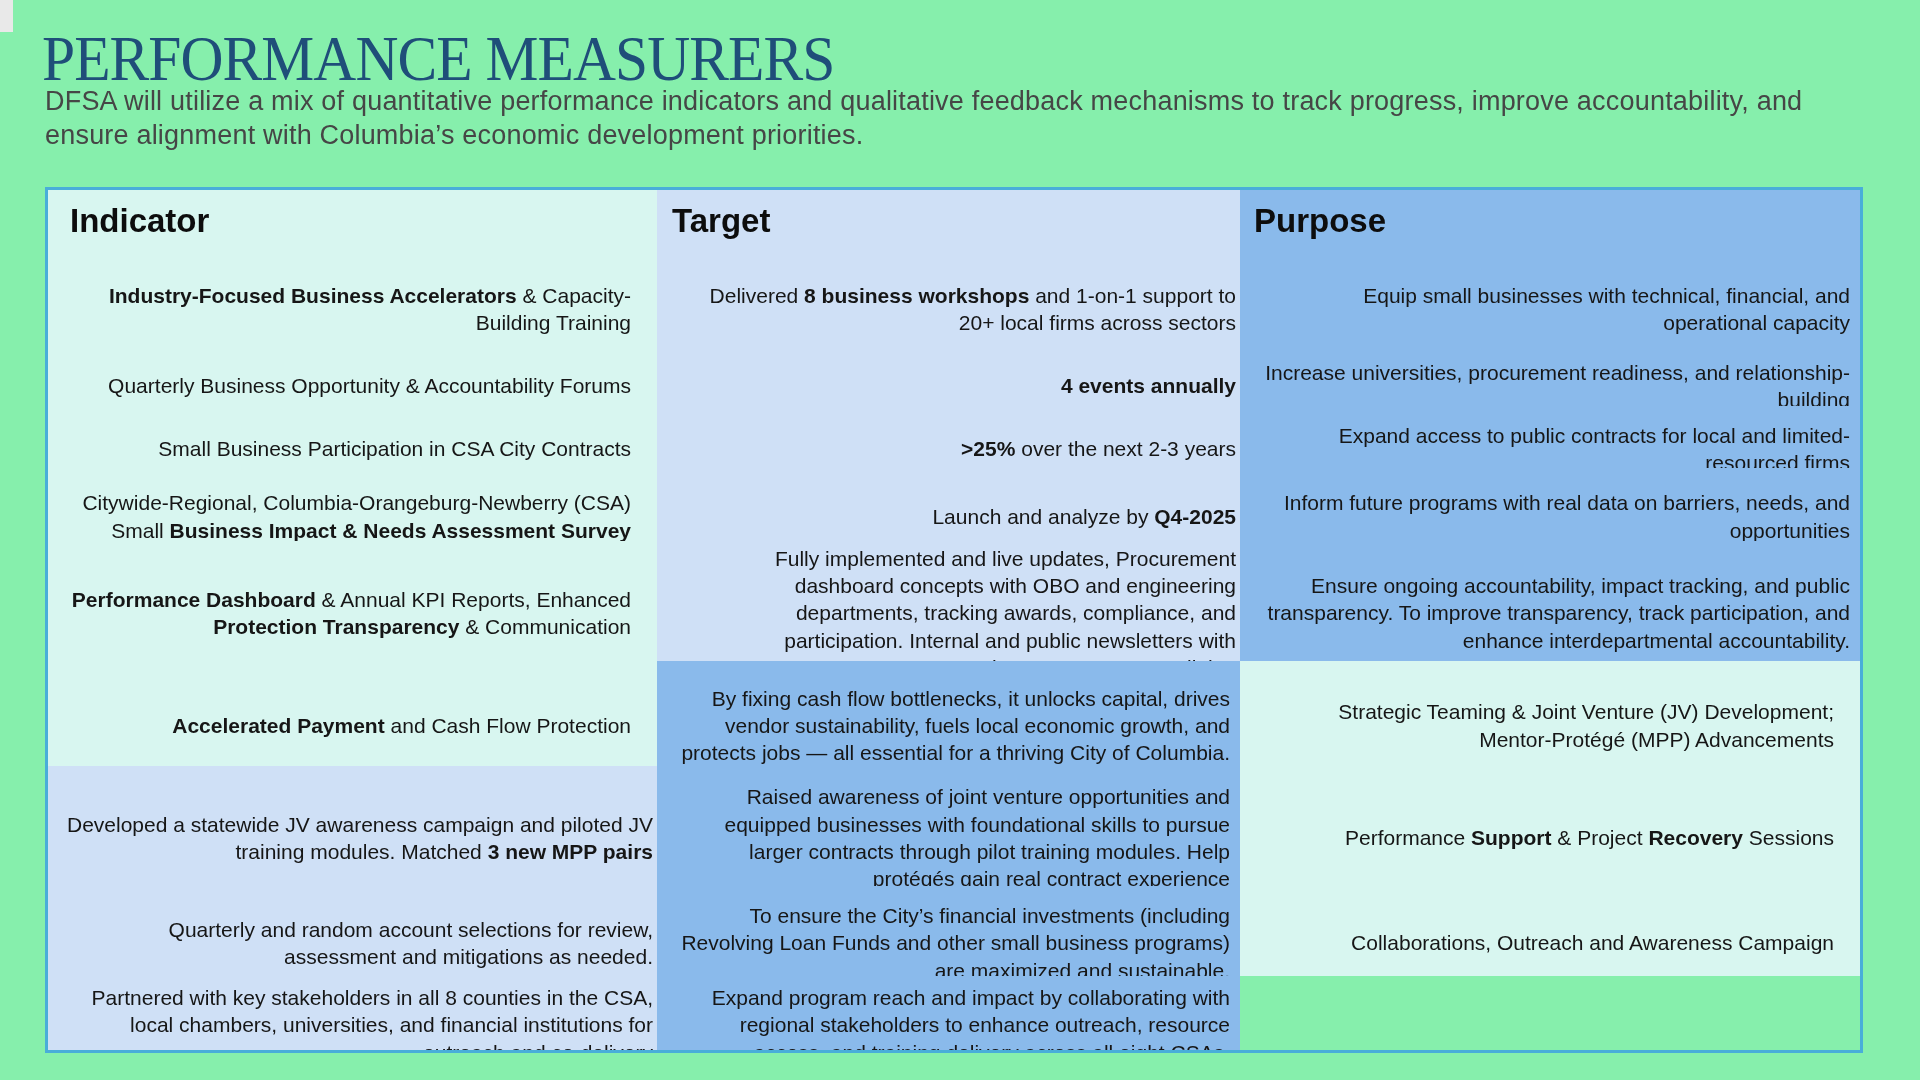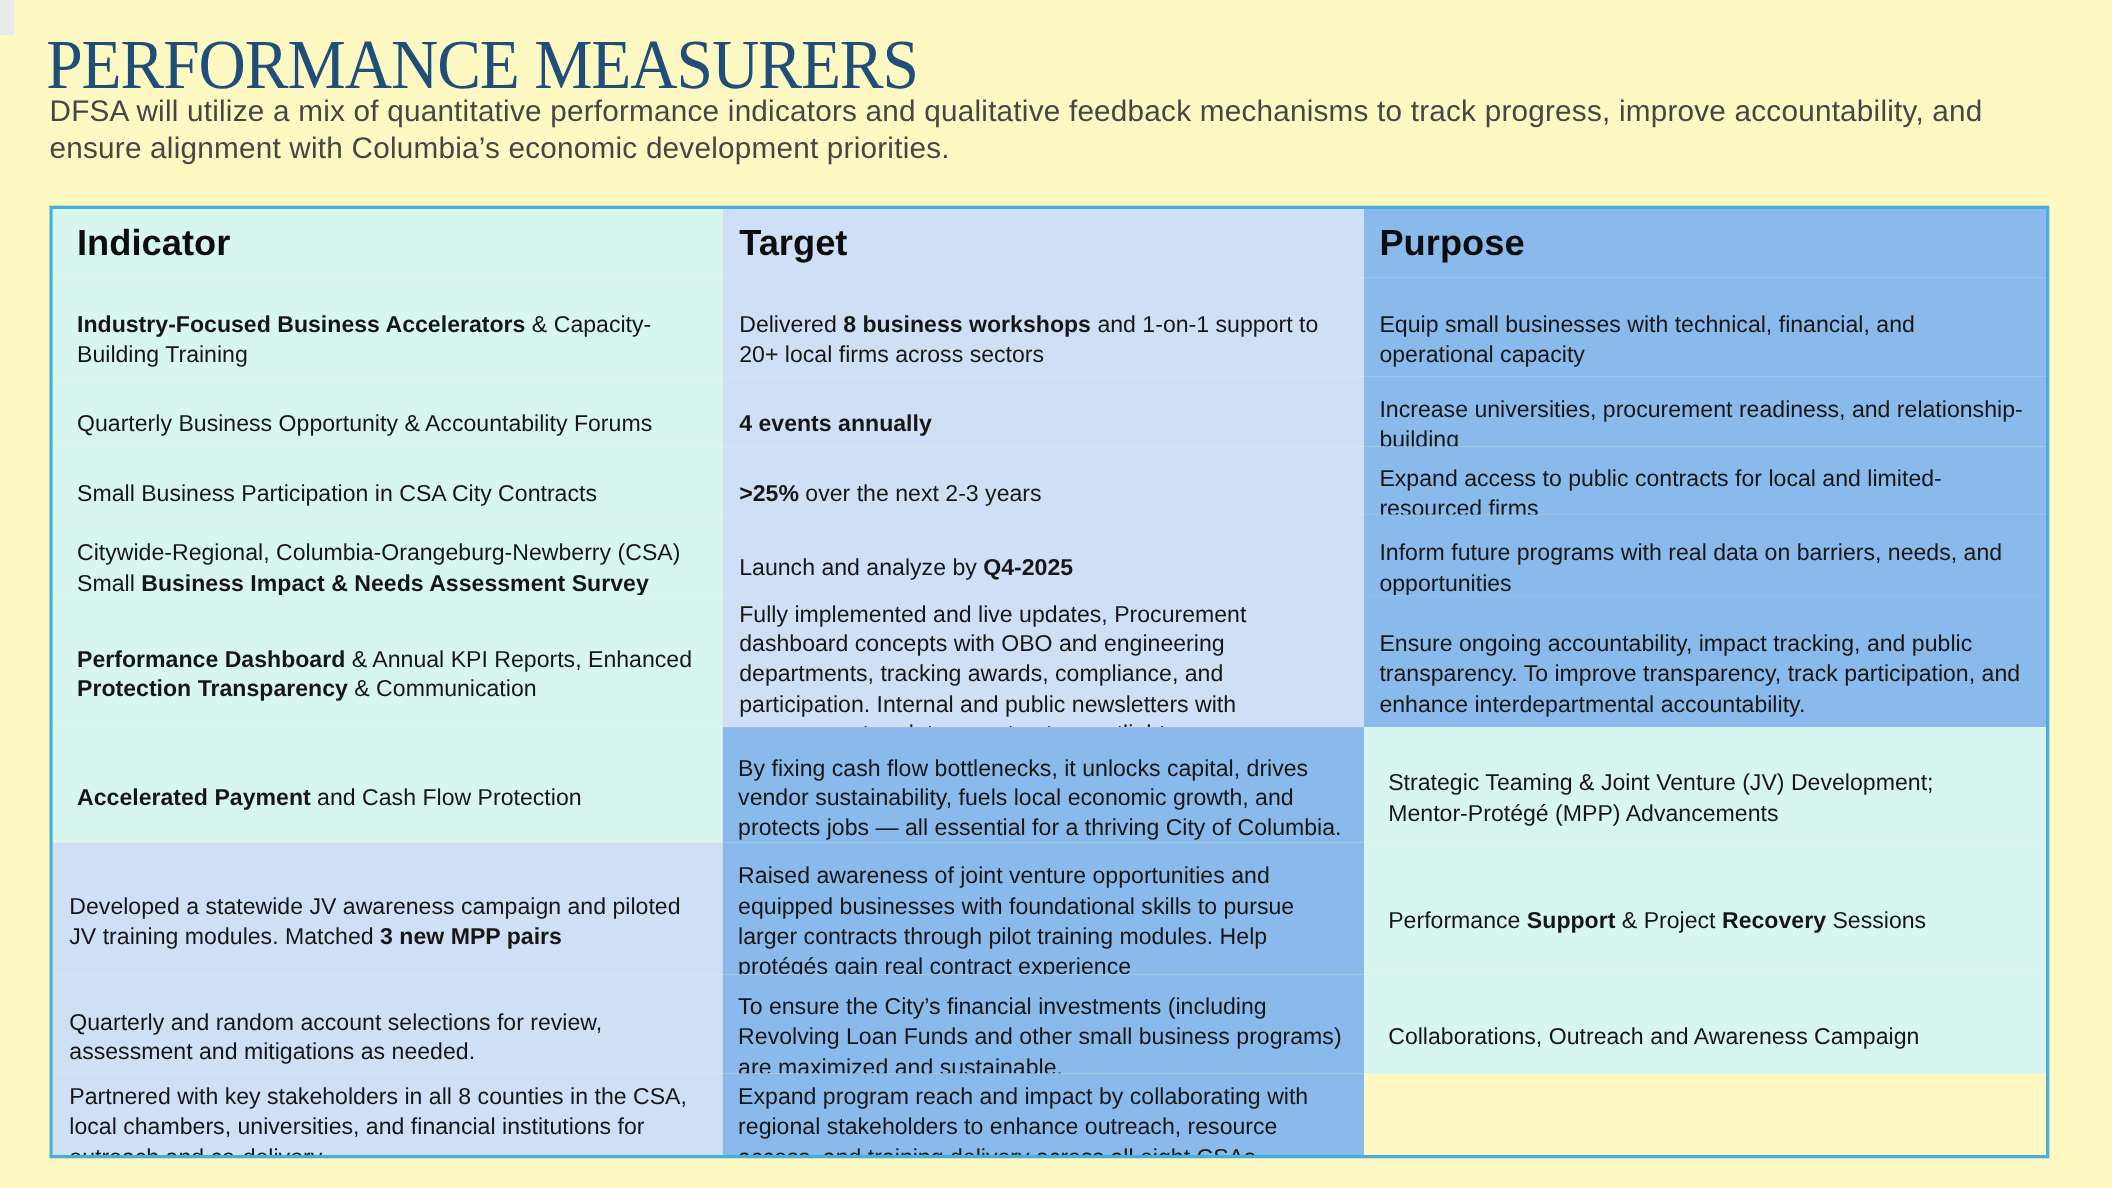--- a/index.html
+++ b/index.html
@@ -1,20 +1,20 @@
 <!DOCTYPE html>
 <html style="--title-text: #1f4e79; --table-border: #49add9; --indicator-col-bg: #d8f6f0; --target-col-bg: #cfe0f6; --purpose-col-bg: #8abaeb;"><head>
 <meta charset="utf-8">
 <style>
   html,body{margin:0;padding:0;}
   body{
     width:1920px;height:1080px;overflow:hidden;position:relative;
     background:#ffffff;font-family:"Liberation Sans",sans-serif;
   }
-  .slide{position:absolute;inset:0;background:#fef9c3;text-decoration:underline;}
+  .slide{position:absolute;inset:0;background:#86efac;text-decoration:underline;}
   .corner-artifact{position:absolute;left:0;top:0;width:13px;height:32px;background:#e9e9e9;}
   .title{
     position:absolute;left:42px;top:22px;margin:0;
     font-family:"Liberation Serif","DejaVu Serif",serif;font-weight:500;
     font-size:64px;color:var(--title-text,#1f4e79);
     white-space:nowrap;letter-spacing:-1px;
     transform:scaleX(0.93);transform-origin:left center;
   }
   .subtitle{
     position:absolute;left:45px;top:84px;width:1795px;
@@ -22,25 +22,25 @@
   }
   .ptable{
     position:absolute;left:45px;top:187px;width:1818px;height:866px;
     box-sizing:border-box;border:3px solid var(--table-border,#49add9);
     display:grid;
     grid-template-columns:609px 583px 1fr;
     grid-template-rows:62px 90px 64px 62px 73px 120px 105px 120px 90px 1fr;
   }
   .cell{
     display:flex;align-items:center;
-    font-size:21px;line-height:1.3;color:#161616;overflow:hidden;
+    font-size:21px;line-height:1.3;color:#161616;overflow:hidden;text-align:right;
   }
   .rich{width:100%;margin-top:24px;}
   .col1{background:var(--indicator-col-bg,#d8f6f0);padding:0 26px 0 22px;}
-  .col2{background:var(--target-col-bg,#cfe0f6);padding:0 16px 0 15px;}
+  .col2{background:var(--target-col-bg,#cfe0f6);padding:0 4px 0 15px;}
   .col3{background:var(--purpose-col-bg,#8abaeb);padding:0 10px 0 14px;}
   .header{font-size:33px;font-weight:700;color:#0d0d0d;}
   .b{font-weight:700;}
 </style>
 </head>
 <body>
 
 <div class="slide">
   <div class="corner-artifact"></div>
   <h1 class="title">PERFORMANCE MEASURERS</h1>

